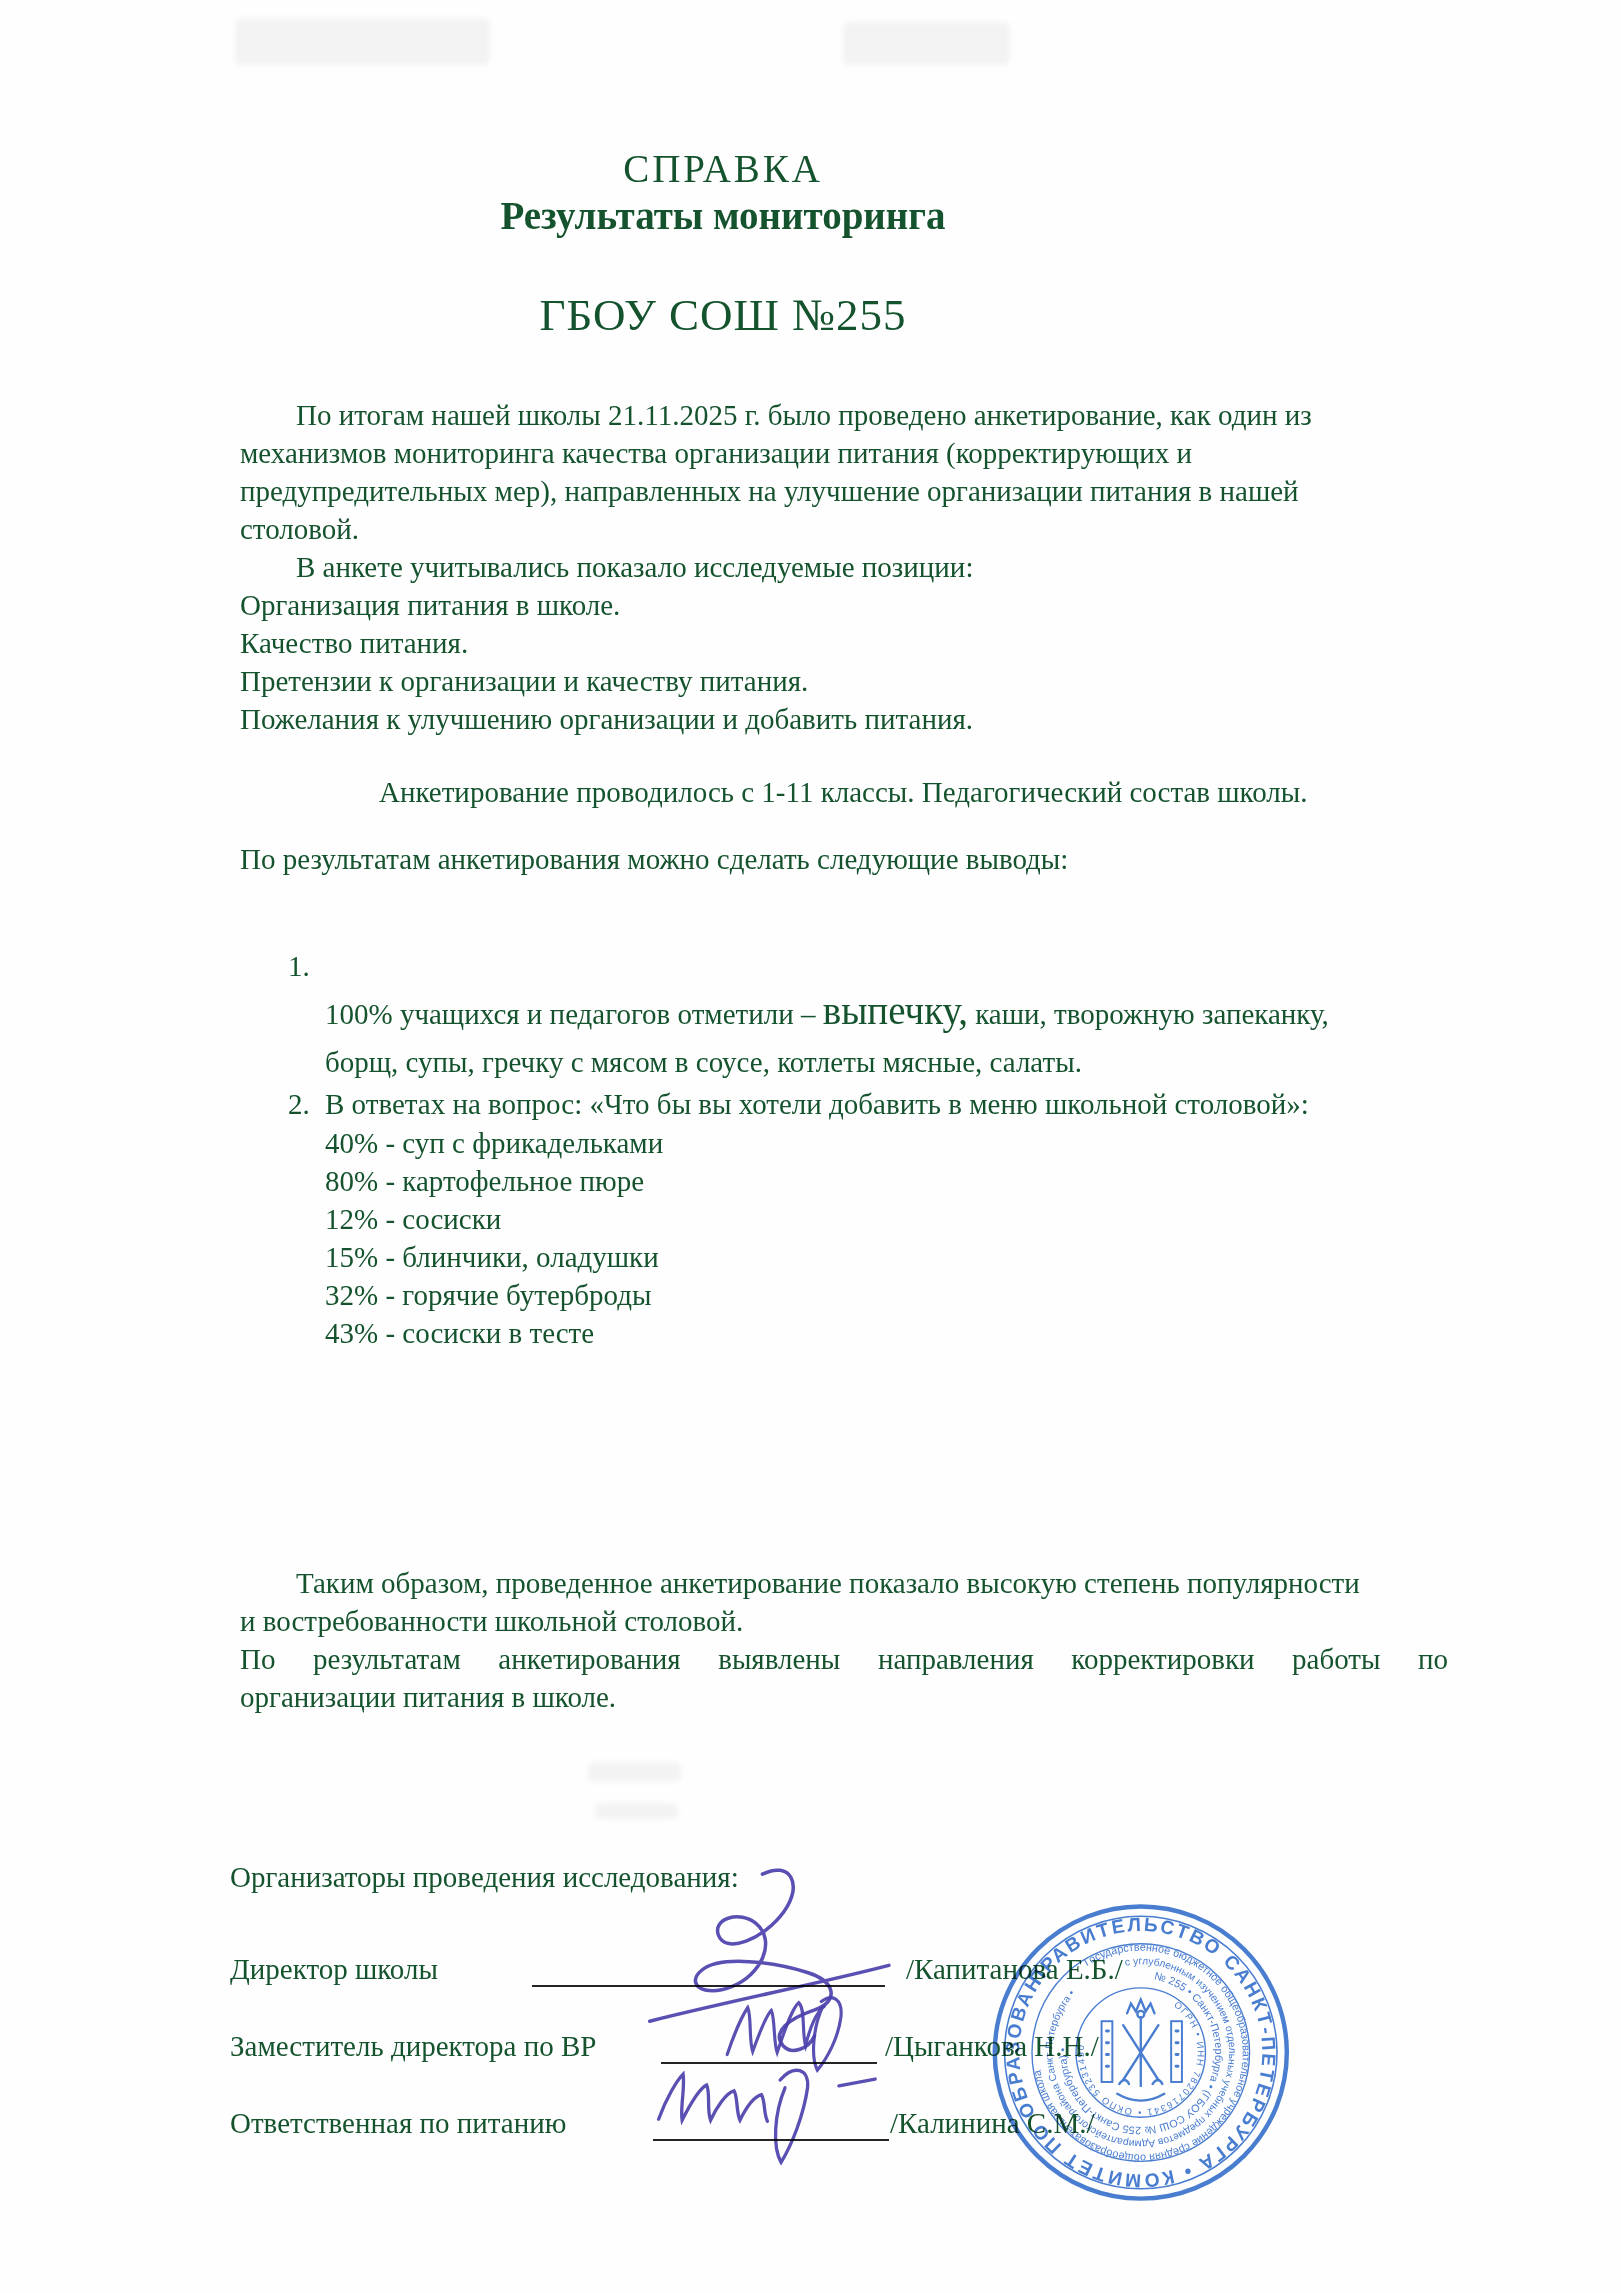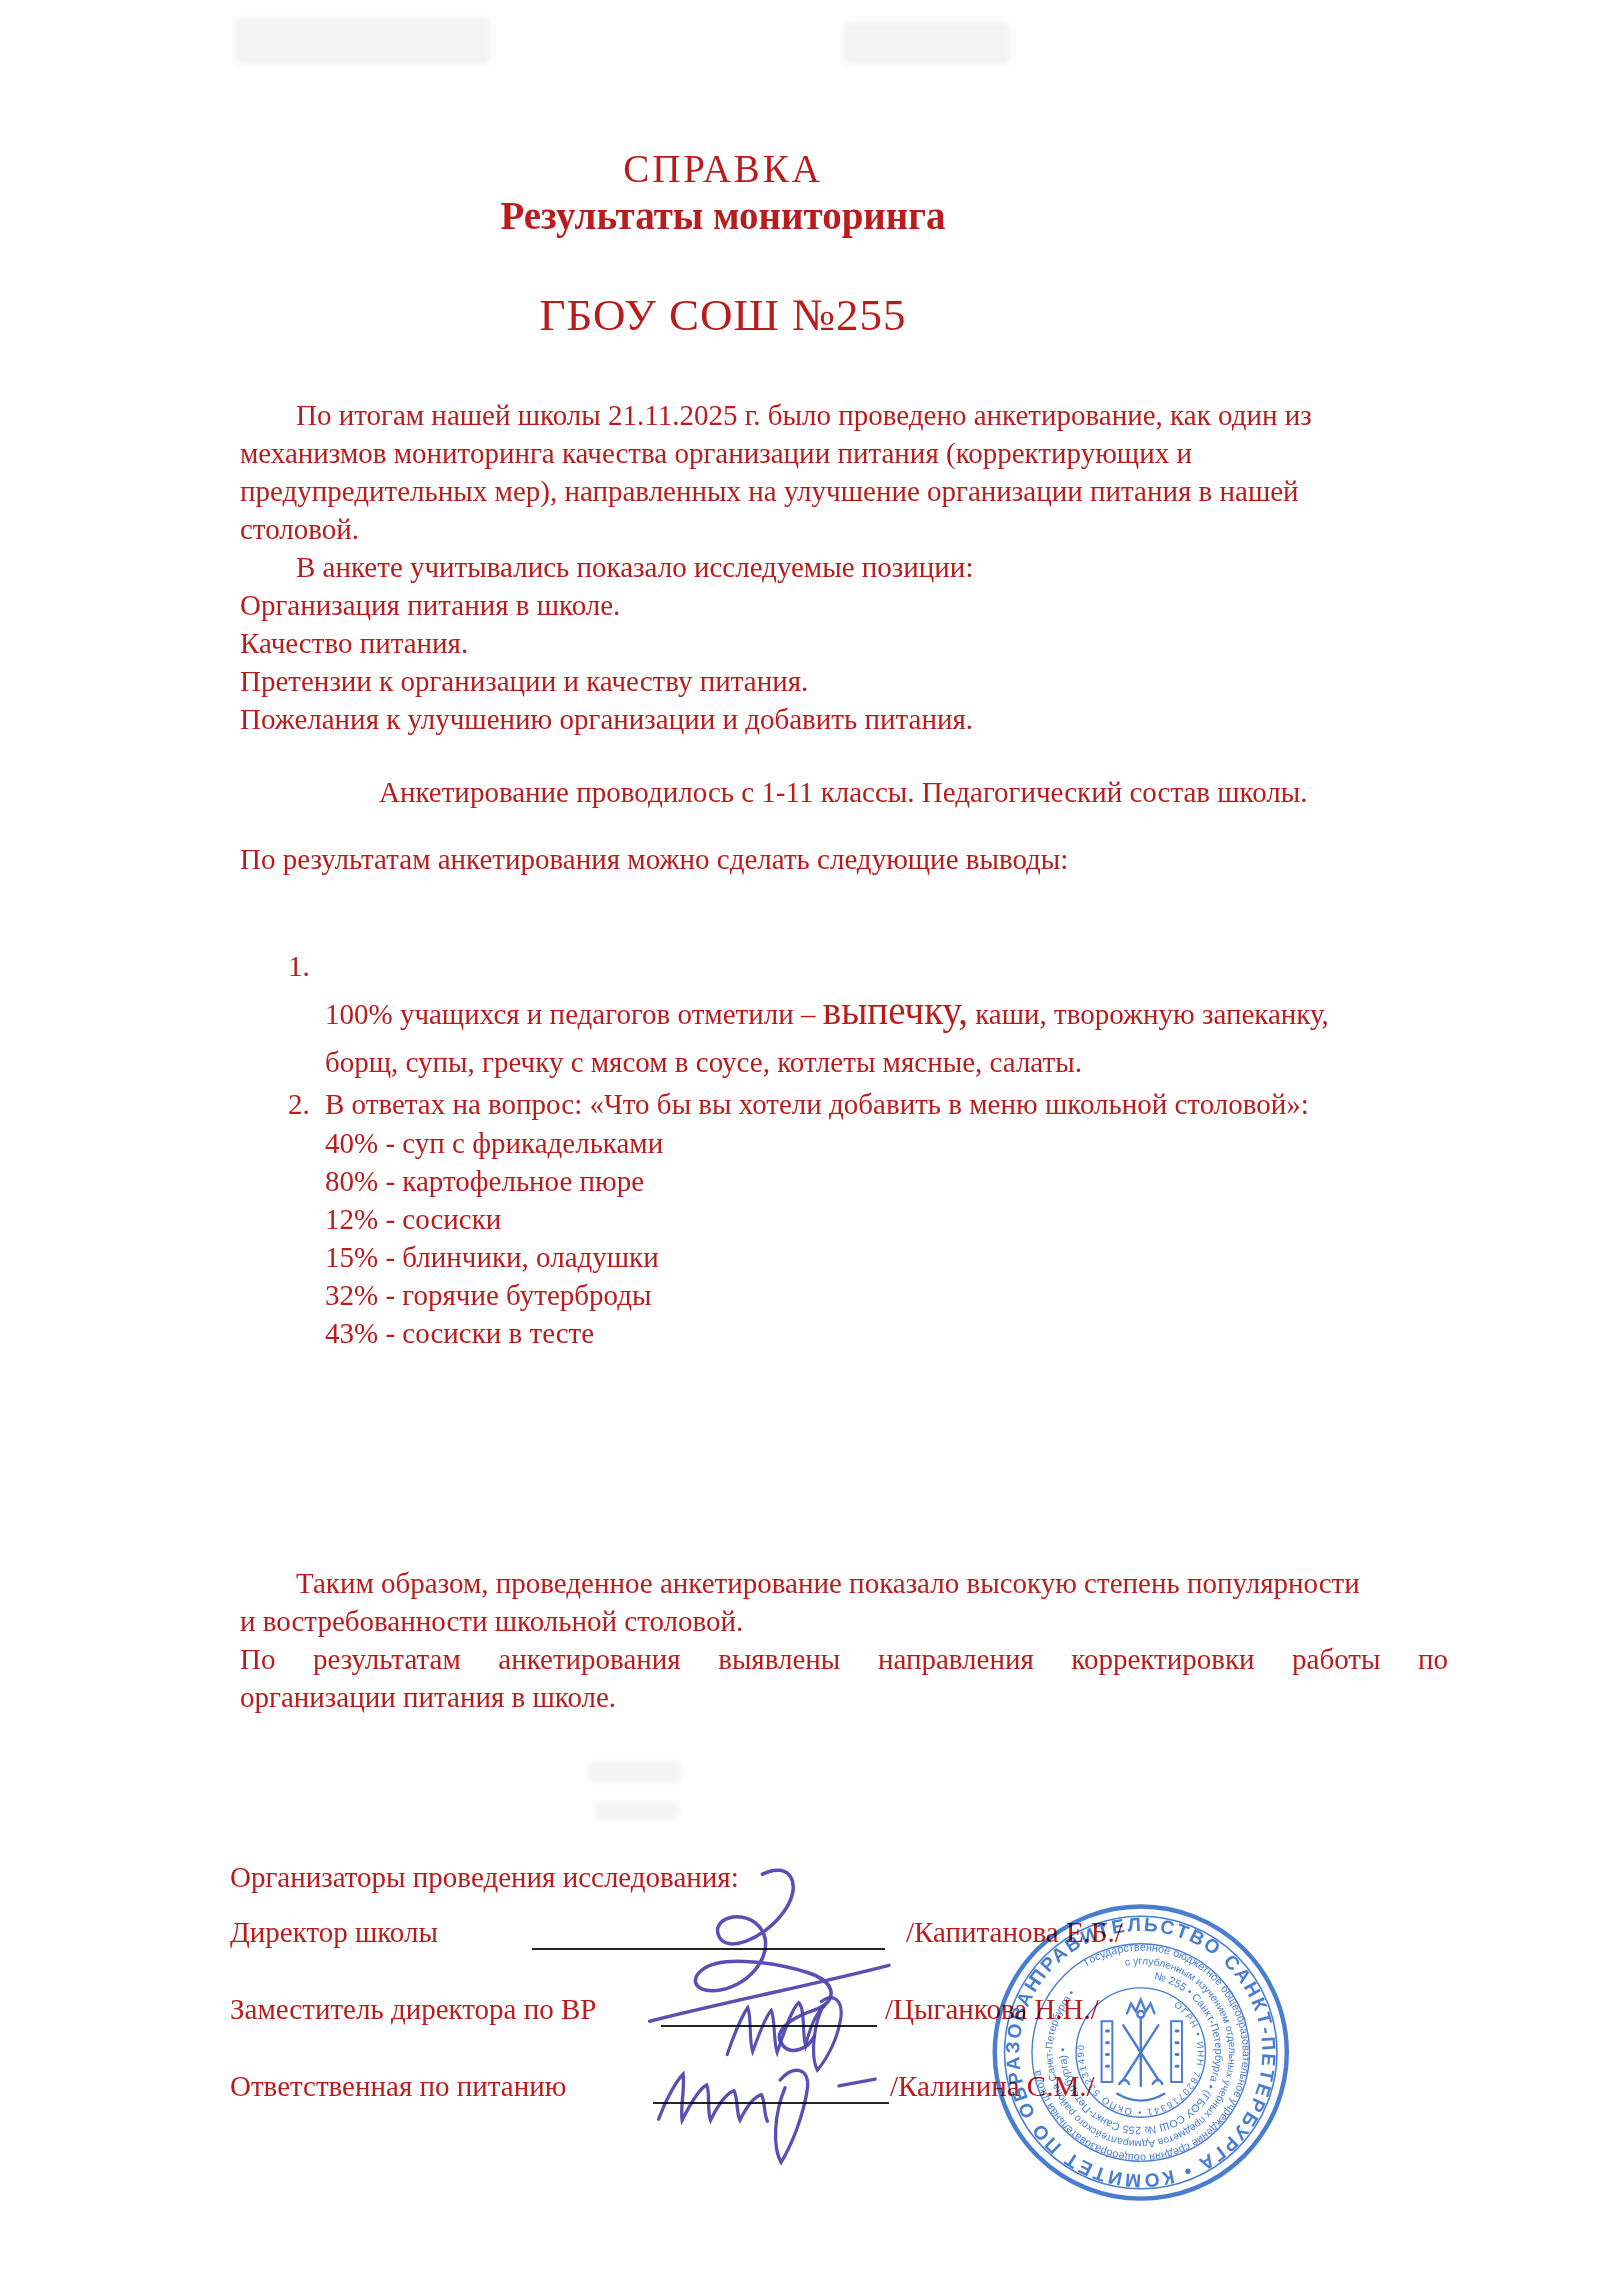--- a/index.html
+++ b/index.html
@@ -1,18 +1,18 @@
 <!DOCTYPE html>
 <html><head>
 <meta charset="utf-8">
 <style>
   html,body{margin:0;padding:0;background:#777;}
   .page{
     position:relative;width:1621px;height:2294px;background:#fefefe;
-    font-family:"Liberation Serif","DejaVu Serif",serif;color:#b91c1c;
+    font-family:"Liberation Serif","DejaVu Serif",serif;color:#14532d;
     overflow:hidden;margin:0 auto;
   }
   
   .smudge{position:absolute;background:rgba(40,40,40,.05);filter:blur(2.9px);border-radius:5.9px;}
   
   .heads{position:absolute;top:147px;left:228px;width:990px;text-align:center;}
   .t1{font-size:39px;line-height:43px;letter-spacing:2.9px;}
   .t2{font-size:39px;line-height:51px;font-weight:bold;}
   .t3{font-size:45px;line-height:55px;margin-top:47px;letter-spacing:1px;}
   
@@ -29,21 +29,21 @@
   .after-big{line-height:45px;}
   .q2{line-height:39px;}
   .ans{line-height:38px;}
   .highlight{font-size:39px;}
   .conclusion{margin-top:212px;}
   .just{text-align:justify;text-align-last:justify;white-space:normal;}
   
   .sig-section{position:absolute;top:1858px;left:230px;width:1208px;font-size:29px;}
   .sig-lead{line-height:38px;}
   .sig-row{position:relative;height:38px;line-height:38px;}
-  .r1{margin-top:17px;} .r2{margin-top:39px;} .r3{margin-top:39px;}
+  .r1{margin-top:54px;} .r2{margin-top:39px;} .r3{margin-top:39px;}
   .sig-label{white-space:nowrap;}
   .sig-line{position:absolute;top:2px;height:33px;border-bottom:2px solid #242424;}
   .l1{left:302px;width:353px;} .l2{left:431px;width:216px;} .l3{left:423px;width:236px;}
   .sig-name{position:absolute;top:0;white-space:nowrap;}
   .n1{left:676px;} .n2{left:655px;} .n3{left:660px;}
   
   .ink-overlay{position:absolute;left:0;top:0;z-index:3;mix-blend-mode:multiply;pointer-events:none;}
   .stamp-small{font-family:"Liberation Sans","DejaVu Sans",sans-serif;}
 </style>
 </head>

